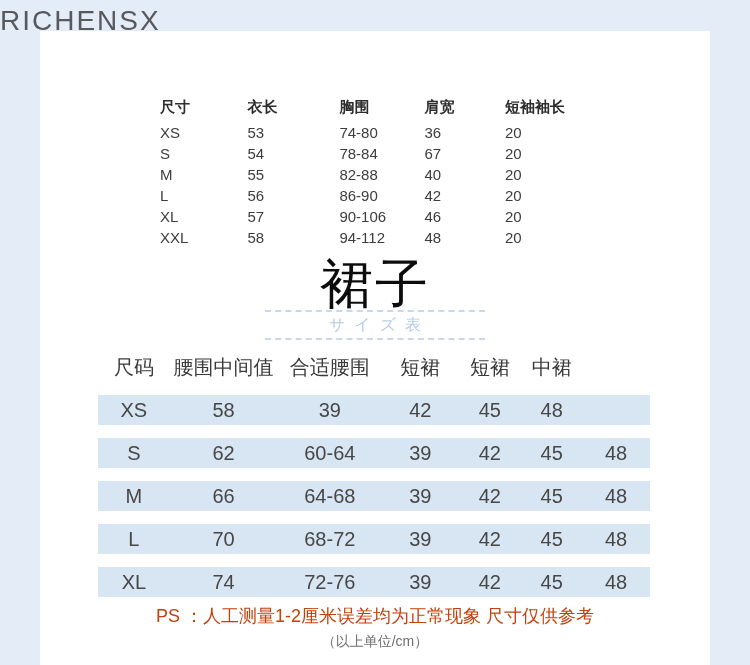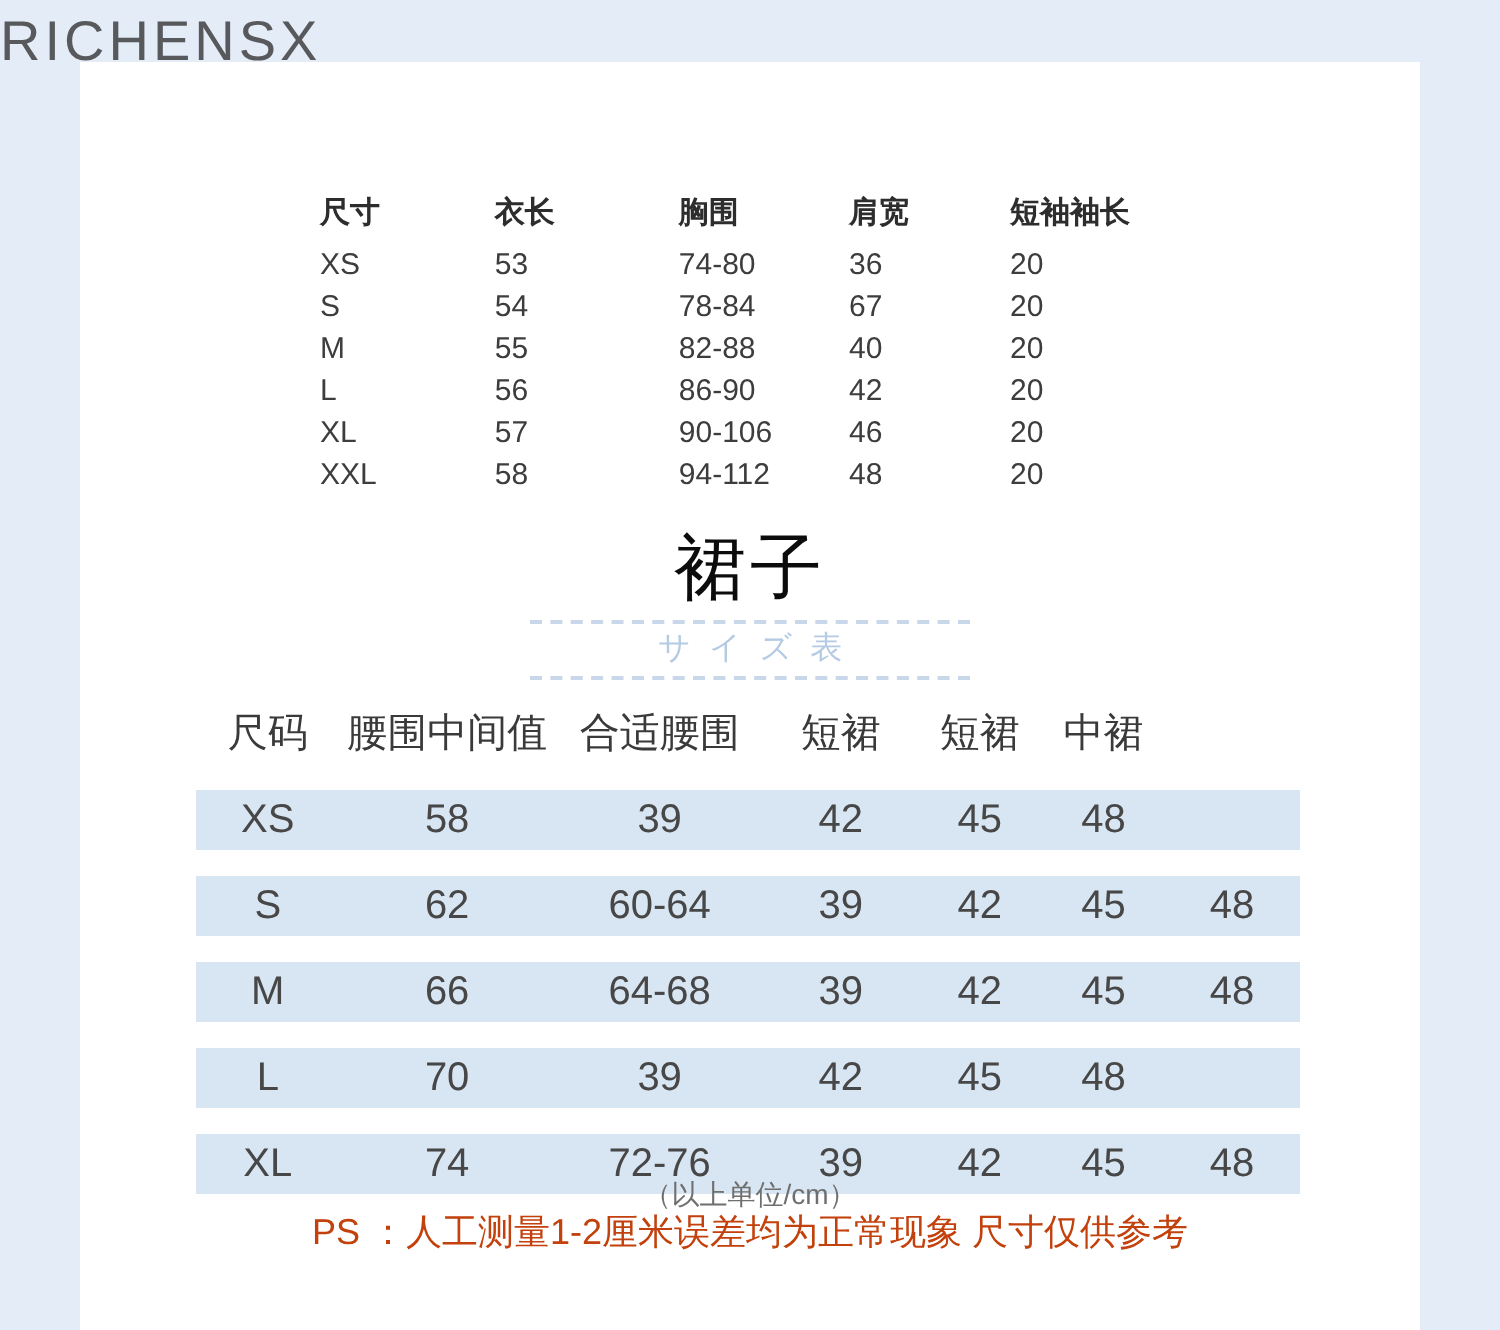--- a/index.html
+++ b/index.html
@@ -28,21 +28,21 @@
   .shirt-table .body-row { color:#3d3d3d; }
   .shirt-table .cell { text-align:left; font-size:15px; }
   .shirt-table .cell:nth-child(1){ width:19%; }
   .shirt-table .cell:nth-child(2){ width:20%; }
   .shirt-table .cell:nth-child(3){ width:18.5%; }
   .shirt-table .cell:nth-child(4){ width:17.5%; }
   .shirt-table .cell:nth-child(5){ width:25%; }
   
   .skirt-title {
     position:absolute; top:231px; left:0; width:670px; text-align:center;
-    font-size:36px; line-height:44px; color:#0c0c0c; font-weight:500;
+    font-size:53px; line-height:44px; color:#0c0c0c; font-weight:500;
     letter-spacing:2px;
   }
   .watermark {
     position:absolute; top:279px; left:225px; width:220px;
     text-align:center; font-size:16px; line-height:22px;
     color:#b5cbe3; letter-spacing:9px; text-indent:9px;
     border-top:2px dashed #c8d7ea; border-bottom:2px dashed #c8d7ea;
     padding:2px 0;
   }
   .skirt-table { position:absolute; left:58px; top:321px; width:552px; }
@@ -52,21 +52,21 @@
   .skirt-table .cell { text-align:center; font-size:20px; }
   .skirt-table .cell:nth-child(1){ width:13%; }
   .skirt-table .cell:nth-child(2){ width:19.5%; }
   .skirt-table .cell:nth-child(3){ width:19%; }
   .skirt-table .cell:nth-child(4){ width:13.8%; }
   .skirt-table .cell:nth-child(5){ width:11.4%; }
   .skirt-table .cell:nth-child(6){ width:11%; }
   .skirt-table .cell:nth-child(7){ width:12.3%; }
   
   .unit-note {
-    position:absolute; top:556px; left:0; width:670px; text-align:center;
+    position:absolute; top:600px; left:0; width:670px; text-align:center;
     font-size:14px; line-height:20px; color:#6f6f6f;
   }
   .ps-note {
     position:absolute; top:574px; left:0; width:670px; text-align:center;
     font-size:18px; line-height:22px; color:#c2410c;
   }
 </style>
 </head>
 <body>
 
@@ -165,20 +165,21 @@
           <div class="cell">66</div>
           <div class="cell">64-68</div>
           <div class="cell">39</div>
           <div class="cell">42</div>
           <div class="cell">45</div>
           <div class="cell">48</div>
         </div>
         <div class="row body-row">
           <div class="cell">L</div>
           <div class="cell">70</div>
+          <div class="cell">68-72</div>
           <div class="cell">39</div>
           <div class="cell">42</div>
           <div class="cell">45</div>
           <div class="cell">48</div>
         </div>
         <div class="row body-row">
           <div class="cell">XL</div>
           <div class="cell">74</div>
           <div class="cell">72-76</div>
           <div class="cell">39</div>

